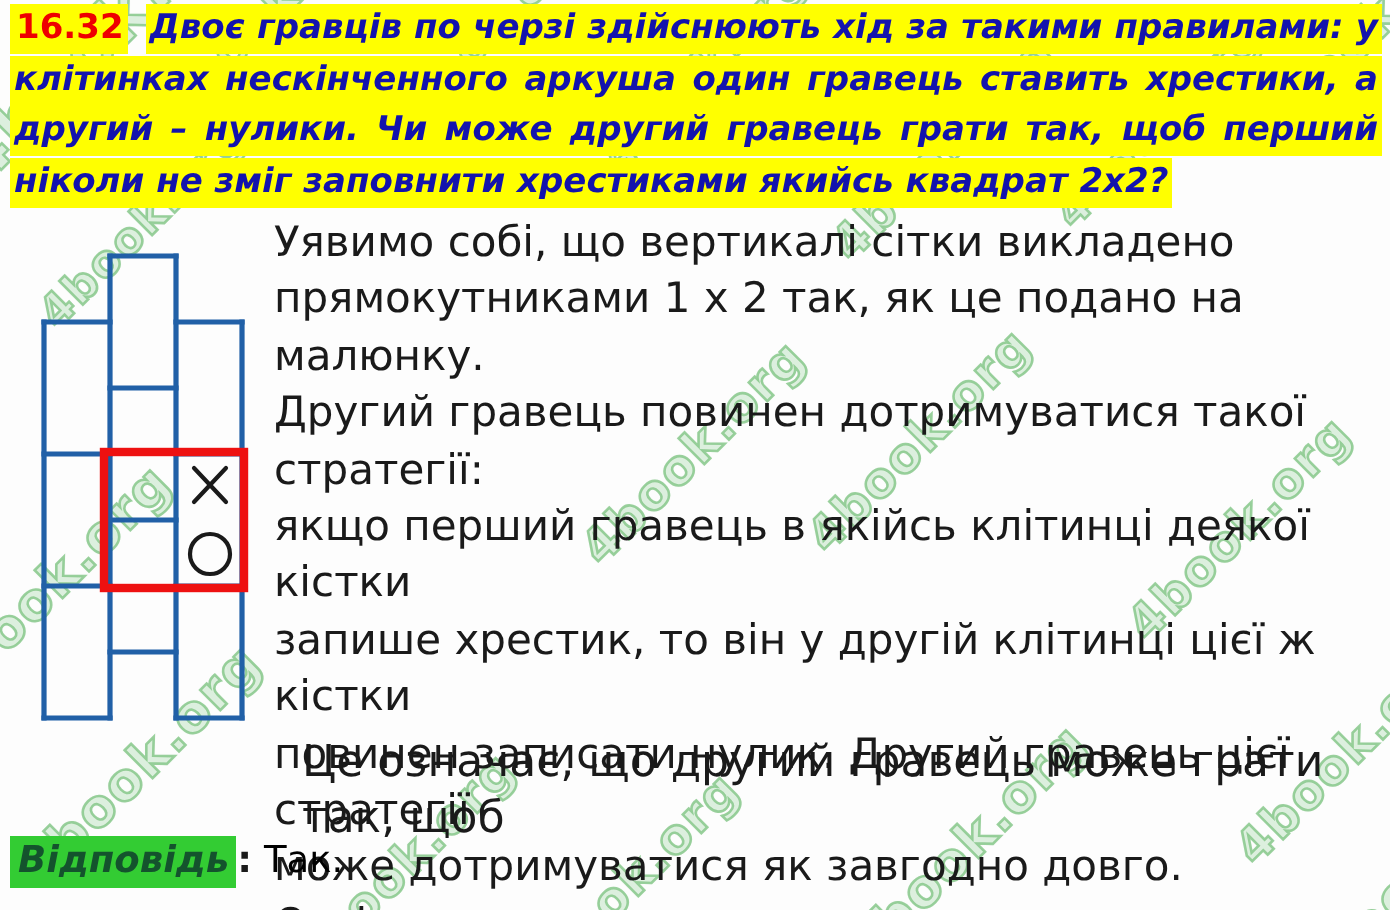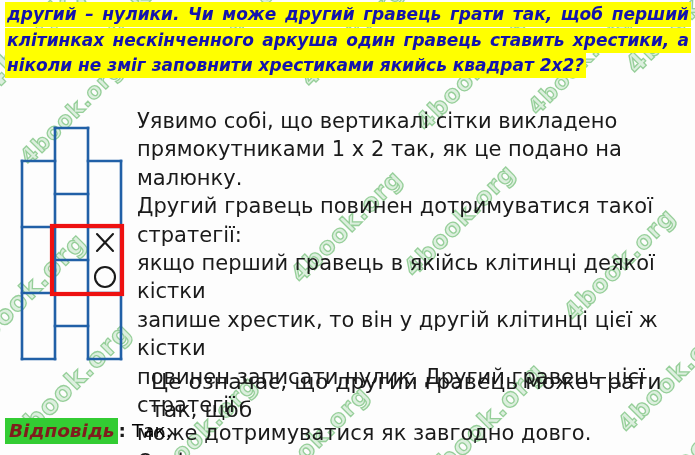--- a/index.html
+++ b/index.html
@@ -55,21 +55,21 @@
     font-size:22px;line-height:28.4px;
   }
   .closing .c1{padding-left:146px;}
 
   
   .answer{
     position:absolute;left:5px;top:417px;
     font-size:18.5px;line-height:27px;
   }
   .ans-label{
-    background:#33cc33;color:#7f1d1d;
+    background:#33cc33;color:#14532d;
     font-weight:700;font-style:italic;
     padding:2px 3px 3px 4px;
   }
   .ans-colon{font-weight:700;color:#1a1a1a;margin-left:1px;}
   .ans-value{color:#000000;margin-left:6px;}
 </style>
 </head>
 <body>
 
 <div class="page">
@@ -87,22 +87,23 @@
   <div class="wm" style="left:568px;top:302px;font-size:24px;">4book.org</div>
   <div class="wm" style="left:-30px;top:334px;font-size:26px;">4book.org</div>
   <div class="wm" style="left:15px;top:424px;font-size:26px;">4book.org</div>
   <div class="wm" style="left:150px;top:470px;font-size:24px;">4book.org</div>
   <div class="wm" style="left:262px;top:480px;font-size:24px;">4book.org</div>
   <div class="wm" style="left:428px;top:464px;font-size:26px;">4book.org</div>
   <div class="wm" style="left:622px;top:414px;font-size:24px;">4book.org</div>
   <div class="wm" style="left:648px;top:482px;font-size:28px;">4book.org</div>
 
   <div class="question">
+    <div class="qline just"><span class="qnum">16.32</span><span class="hl">Двоє гравців по черзі здійснюють хід за такими правилами: у</span></div>
+    <div class="qline just"><span class="hl">клітинках нескінченного аркуша один гравець ставить хрестики, а</span></div>
     <div class="qline just"><span class="hl">другий – нулики. Чи може другий гравець грати так, щоб перший</span></div>
-    <div class="qline just"><span class="hl">клітинках нескінченного аркуша один гравець ставить хрестики, а</span></div>
     <div class="qline"><span class="hl">ніколи не зміг заповнити хрестиками якийсь квадрат 2х2?</span></div>
   </div>
 
   <div class="figure">
     <svg width="112" height="248" viewBox="0 0 112 248" xmlns="http://www.w3.org/2000/svg">
       <g stroke="#2160a7" stroke-width="2.6" fill="none" stroke-linecap="square">
 
         <path d="M6 39 V237"></path>
         <path d="M39 6 V237"></path>
         <path d="M72 6 V237"></path>

